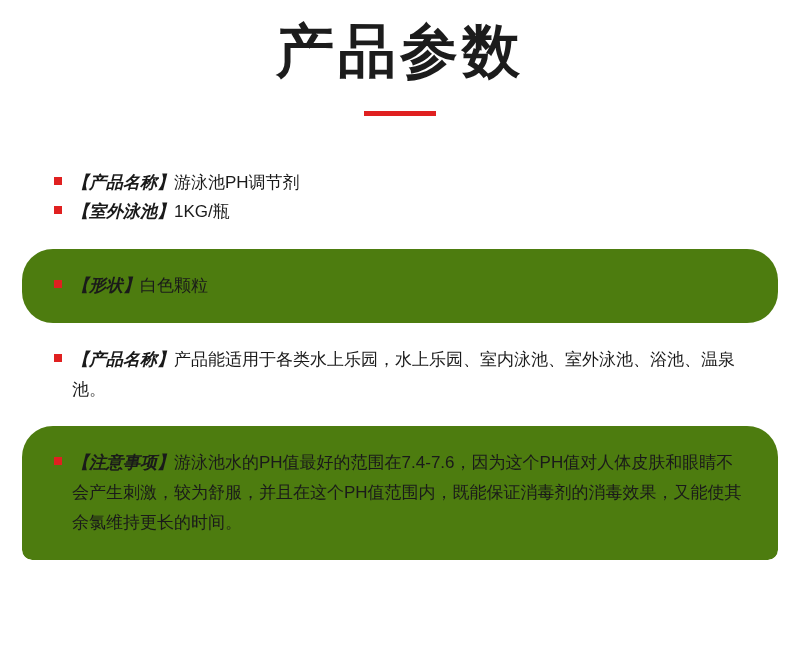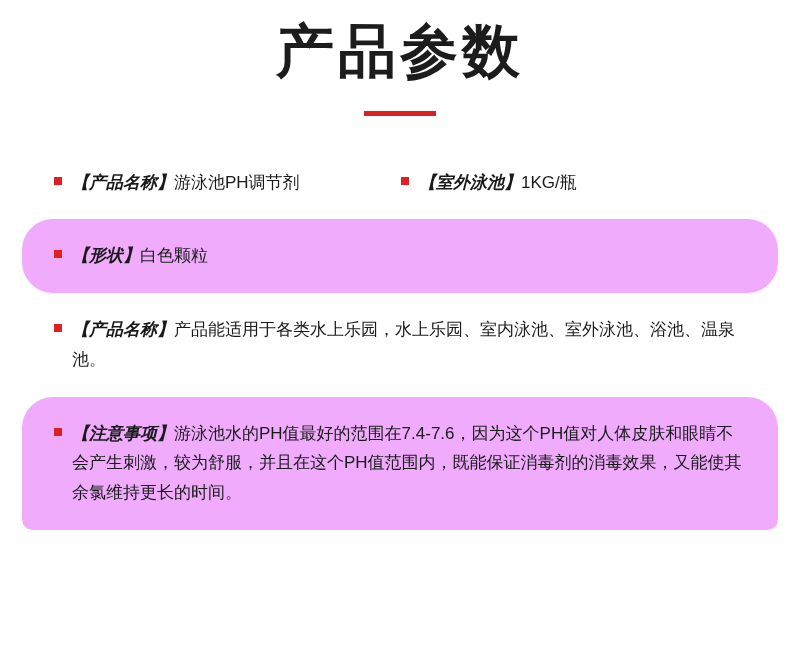--- a/index.html
+++ b/index.html
@@ -52,26 +52,27 @@
     display: flex;
     align-items: flex-start;
     padding: 22px 30px 22px 32px;
     box-sizing: border-box;
     position: relative;
   }
   .spec-row.odd {
     background: #ffffff;
   }
   .spec-row.even {
-    background: #f0abfc;
+    background: #4d7c0f;
     border-radius: 31px;
   }
   .spec-row:first-child {
     border-top-left-radius: 10px;
     border-top-right-radius: 10px;
+    flex-direction: column;
   }
   .spec-row:last-child {
     border-bottom-left-radius: 10px;
     border-bottom-right-radius: 10px;
   }
 
   .cell {
     display: flex;
     align-items: flex-start;
     box-sizing: border-box;

